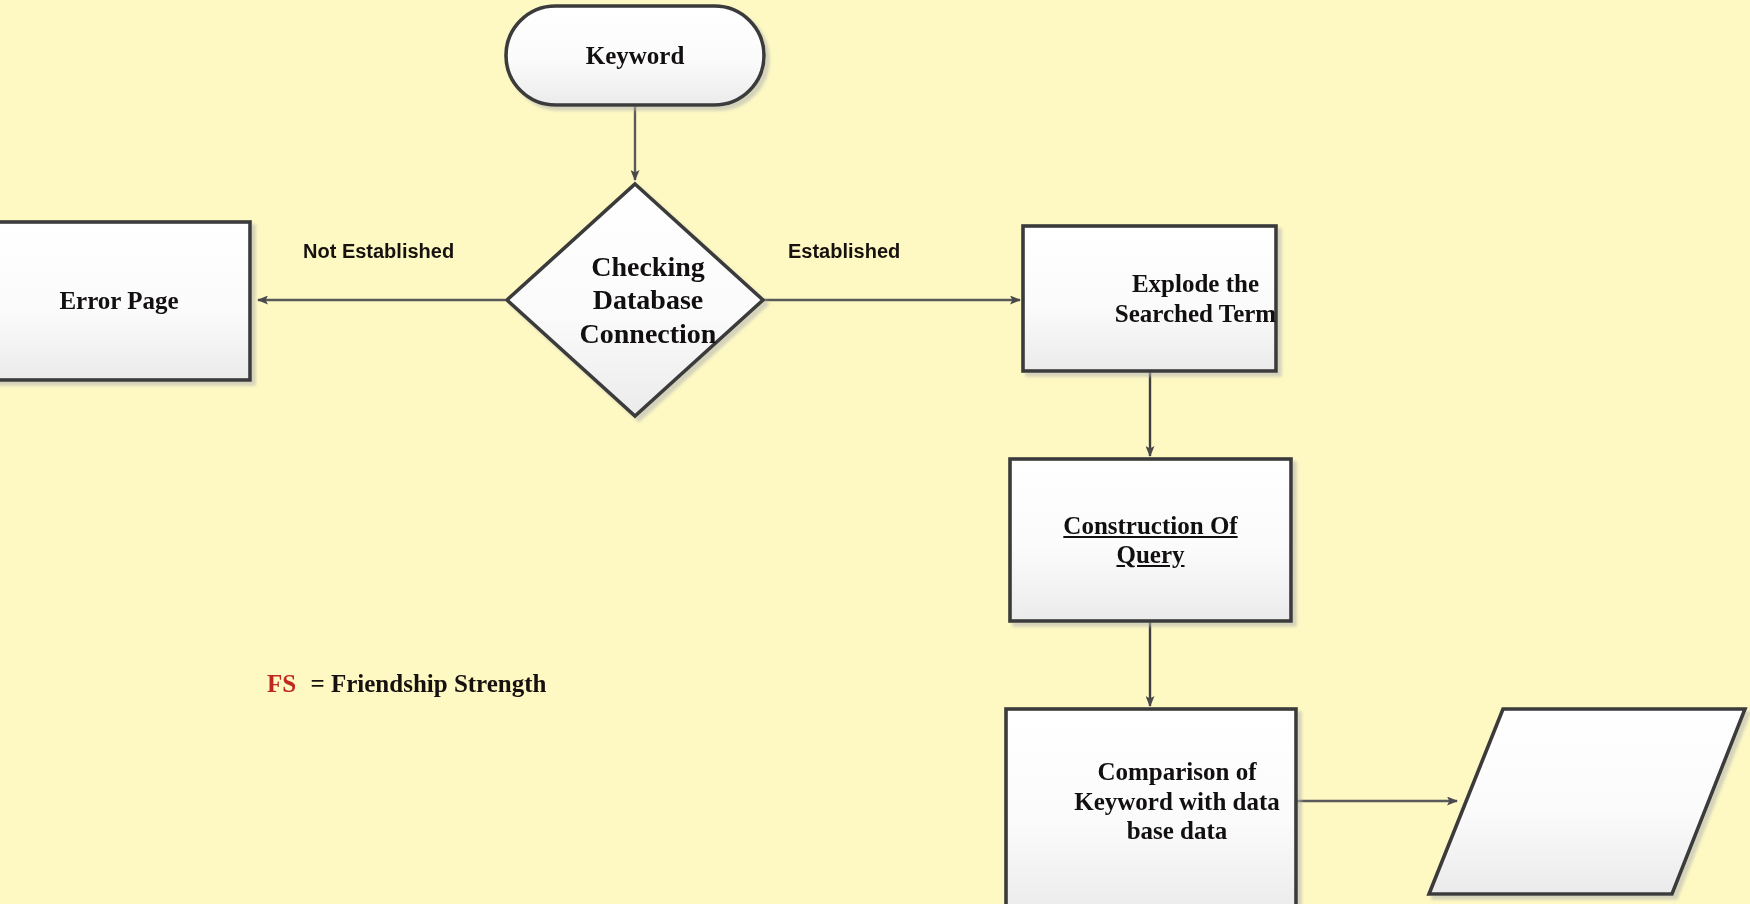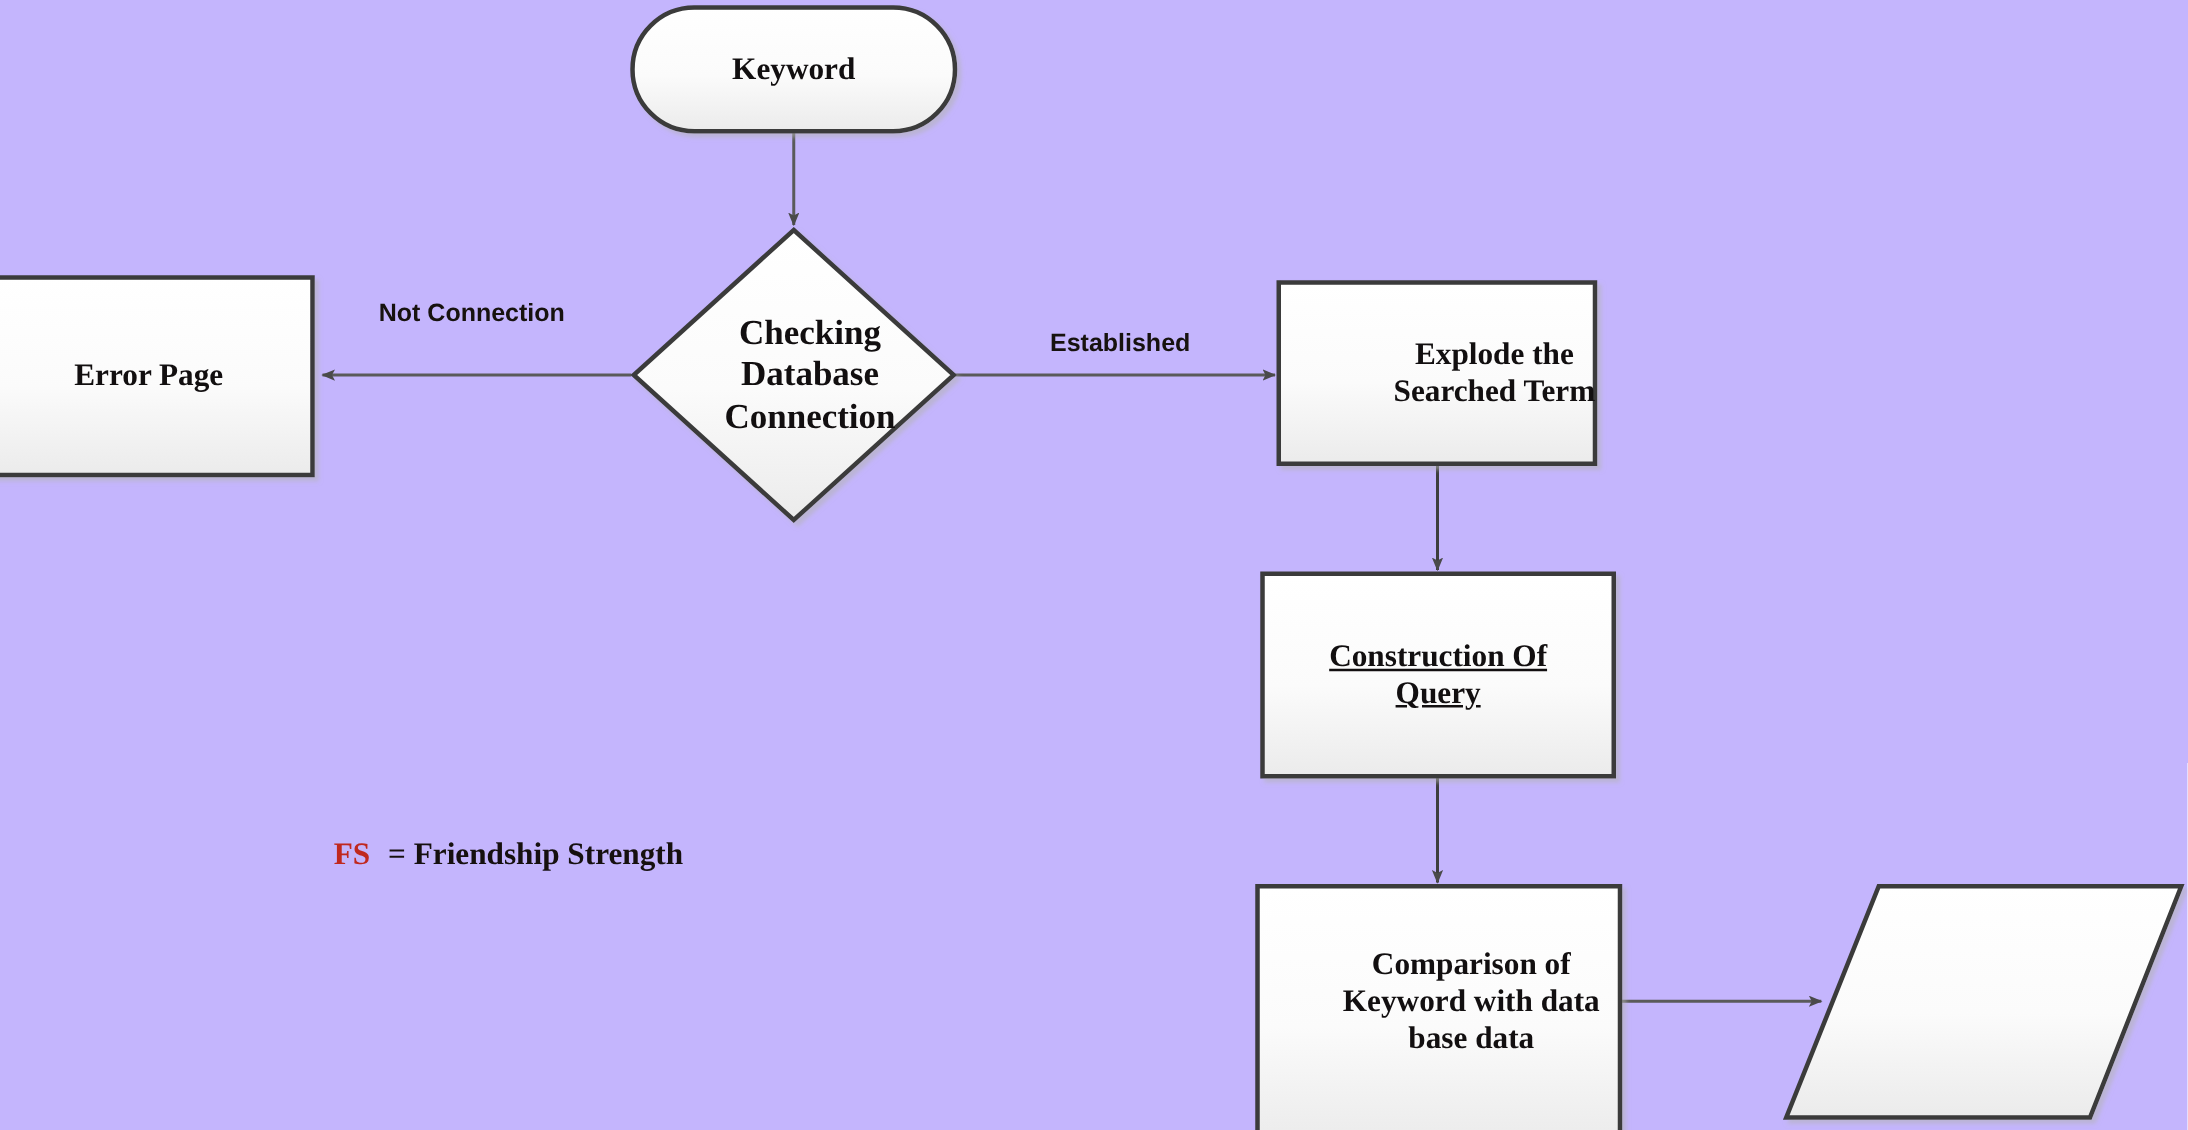--- a/index.html
+++ b/index.html
@@ -5,21 +5,21 @@
 <style>
   html, body {
     margin: 0;
     padding: 0;
     background: #ffffff;
   }
   #canvas {
     position: relative;
     width: 1750px;
     height: 904px;
-    background: #c4b5fd;
+    background: #fef9c3;
     overflow: hidden;
     font-family: "Liberation Serif", "DejaVu Serif", serif;
   }
   svg.layer {
     position: absolute;
     left: 0;
     top: 0;
     width: 1750px;
     height: 904px;
     overflow: visible;
@@ -127,22 +127,22 @@
 Searched Term</div>
 
   <div class="node-label" style="left:1010px; top:459px; width:281px; height:162px; font-size:25px;text-decoration:underline;">Construction Of
 Query</div>
 
   <div class="node-label" style="left:1032px; top:709px; width:290px; height:185px; font-size:25px;">Comparison of
 Keyword with data
 base data</div>
 
 
-  <div class="edge-label" style="left:303px; top:240px;">Not Connection</div>
+  <div class="edge-label" style="left:303px; top:240px;">Not Established</div>
 
-  <div class="edge-label" style="left:840px; top:240px;margin-top:24px;">Established</div>
+  <div class="edge-label" style="left:788px; top:240px;">Established</div>
 
   <div class="legend" style="left:267px; top:670px;">
     <span class="abbr" style="margin-right: 8px;">FS</span>
     <span>= Friendship Strength</span>
   </div>
 
 </div>
 
 </body></html>

